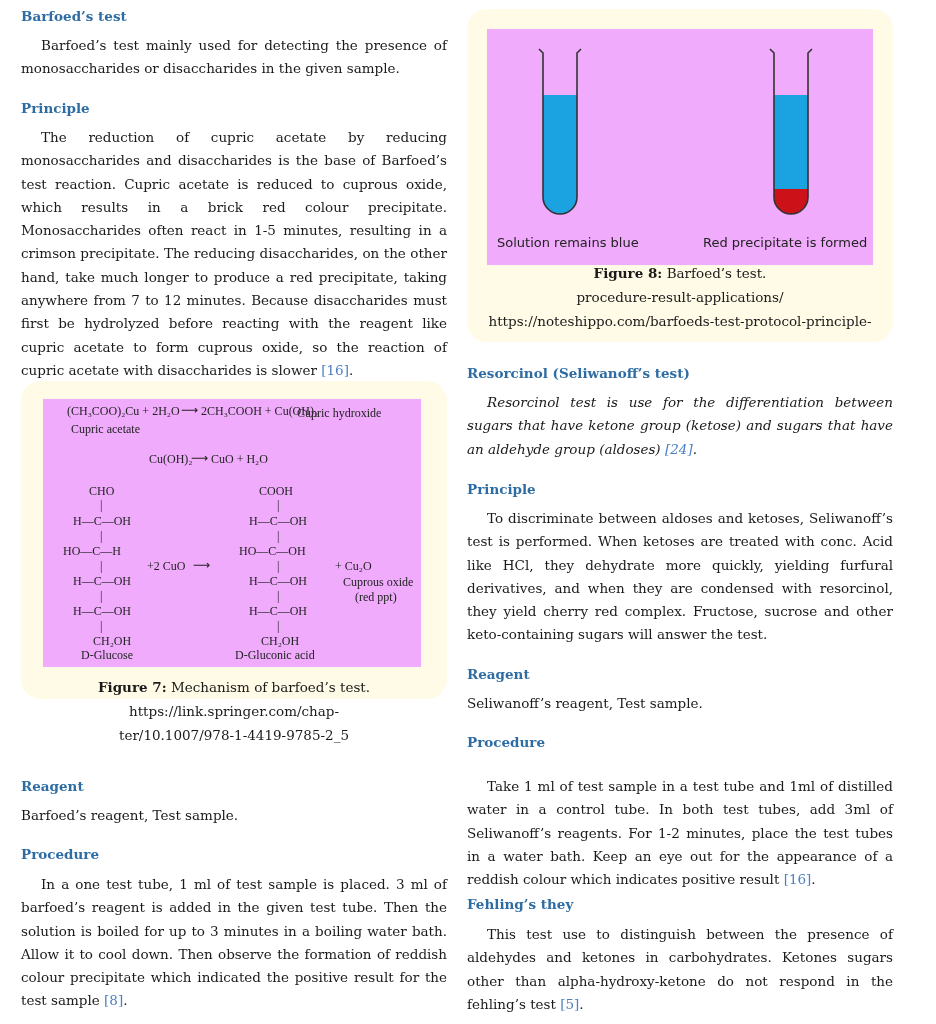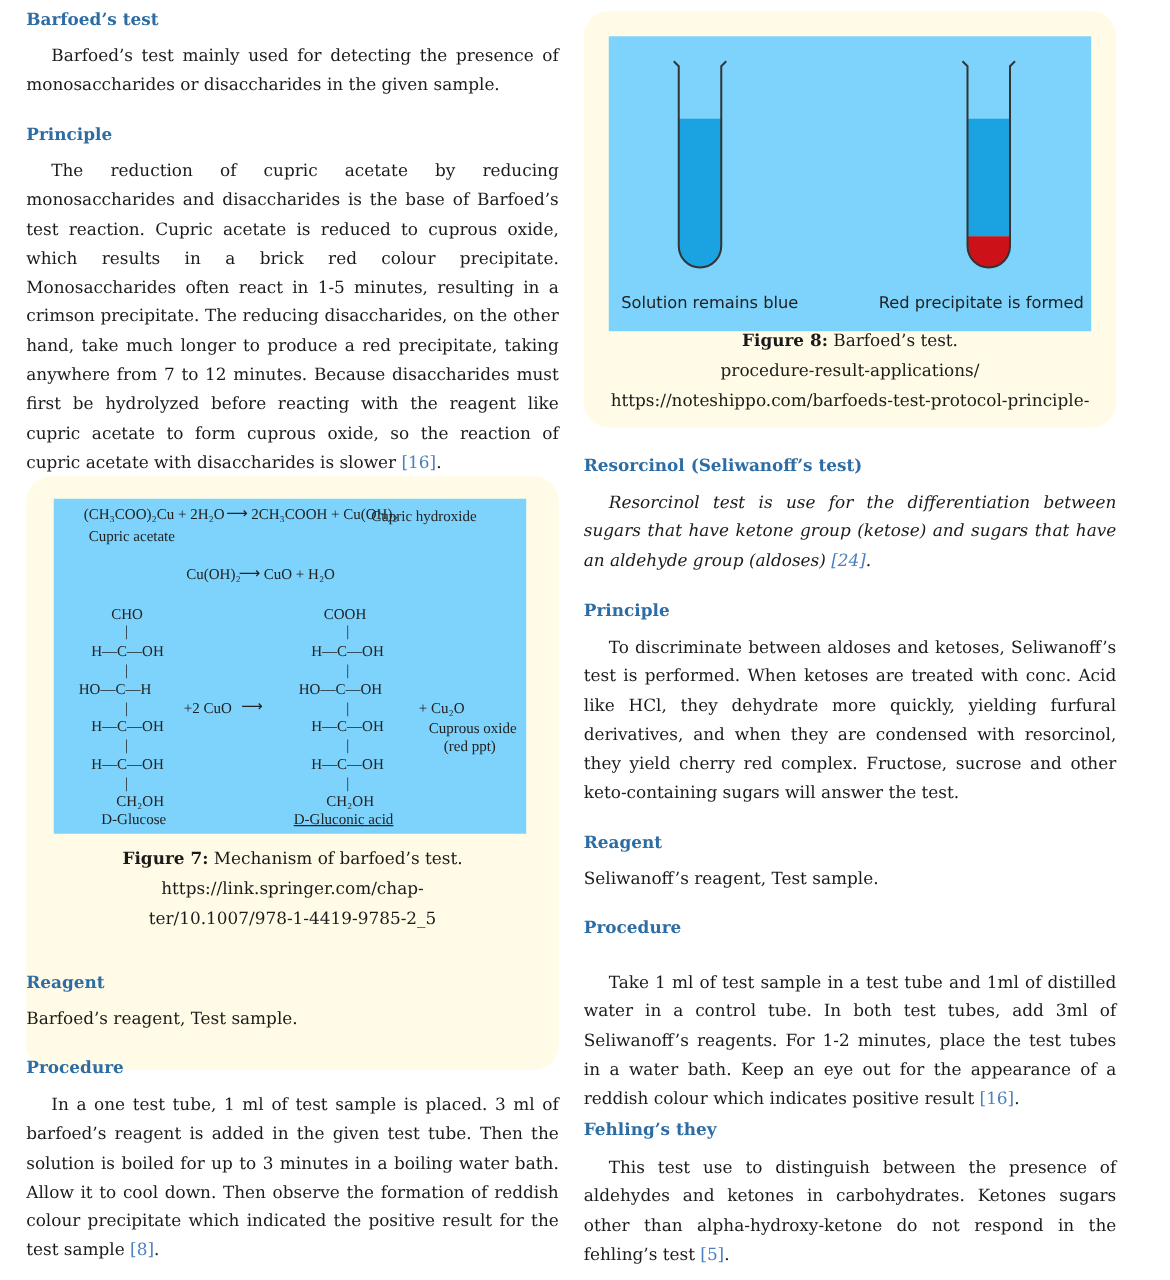--- a/index.html
+++ b/index.html
@@ -7,37 +7,37 @@
            font-family:"DejaVu Serif", "Liberation Serif", serif; color:#1a1a1a; }
     .col { position:absolute; top:0; }
     .left { left:21px; width:426px; }
     .right { left:467px; width:426px; }
     h3 { font-family:"DejaVu Serif", serif; font-weight:bold; color:#2e6da4;
          font-size:13.5px; margin:0; position:absolute; }
     p { margin:0; font-size:13.5px; line-height:23.3px; text-align:justify; position:absolute; }
     p.ind { text-indent:20px; }
     .ref { color:#4a7fc1; }
     .figbox { position:absolute; background:#fffbe6; border-radius:20px; }
-    .figinner { position:absolute; background:#7dd3fc; }
+    .figinner { position:absolute; background:#f0abfc; }
     .caption { position:absolute; text-align:center; font-size:13.5px; line-height:24px; left:0; right:0; }
     .caption b { font-weight:bold;margin-top:15px; }
     .chem { position:absolute; font-family:"Liberation Serif", serif; font-size:12px; color:#222; white-space:nowrap; }
     .tubelabel { position:absolute; font-family:"DejaVu Sans", "Liberation Sans", sans-serif; font-size:13px; color:#222; white-space:nowrap; }
   </style>
 </head>
 <body>
 
 <div class="col left">
   <h3 style="top:8px;">Barfoed’s test</h3>
   <p class="ind" style="top:34px;width:426px;">Barfoed’s test mainly used for detecting the presence of monosaccharides or disaccharides in the given sample.</p>
 
   <h3 style="top:100px;">Principle</h3>
   <p class="ind" style="top:126px;width:426px;"><span>The reduction of cupric acetate by reducing monosaccharides and disaccharides is the base of Barfoed’s test reaction. Cupric acetate is reduced to cuprous oxide, which results in a brick red colour precipitate. Monosaccharides often react in 1-5 minutes, resulting in a crimson precipitate. The reducing disaccharides, on the other hand, take much longer to produce a red precipitate, taking anywhere from 7 to 12 minutes. Because disaccharides must first be hydrolyzed before reacting with the reagent like cupric acetate to form cuprous oxide, so the reaction of cupric acetate with disaccharides is slower</span> <span class="ref">[16]</span>.</p>
 
-  <div class="figbox" style="left:0;top:381px;width:426px;height:475px;">
+  <div class="figbox" style="left:0;top:381px;width:426px;height:318px;">
     <div class="figinner" style="left:22px;top:18px;width:378px;height:268px;">
       <span class="chem" style="left:24px;top:5px;">(CH₃COO)₂Cu + 2H₂O</span>
       <span class="chem" style="left:138px;top:4px;">⟶</span>
       <span class="chem" style="left:158px;top:5px;">2CH₃COOH + Cu(OH)₂</span>
       <span class="chem" style="left:28px;top:23px;">Cupric acetate</span>
       <span class="chem" style="left:254px;top:7px;">Cupric hydroxide</span>
       <span class="chem" style="left:106px;top:53px;">Cu(OH)₂</span>
       <span class="chem" style="left:148px;top:52px;">⟶</span>
       <span class="chem" style="left:168px;top:53px;">CuO + H₂O</span>
 
@@ -64,21 +64,21 @@
         <span class="chem" style="left:234px;top:99px;">|</span>
         <span class="chem" style="left:206px;top:115px;">H—C—OH</span>
         <span class="chem" style="left:234px;top:130px;">|</span>
         <span class="chem" style="left:196px;top:145px;">HO—C—OH</span>
         <span class="chem" style="left:234px;top:160px;">|</span>
         <span class="chem" style="left:206px;top:175px;">H—C—OH</span>
         <span class="chem" style="left:234px;top:190px;">|</span>
         <span class="chem" style="left:206px;top:205px;">H—C—OH</span>
         <span class="chem" style="left:234px;top:220px;">|</span>
         <span class="chem" style="left:218px;top:235px;">CH₂OH</span>
-        <span class="chem" style="left:192px;top:249px;text-decoration:underline;">D-Gluconic acid</span>
+        <span class="chem" style="left:192px;top:249px;">D-Gluconic acid</span>
       </div>
 
       <span class="chem" style="left:292px;top:160px;">+ Cu₂O</span>
       <span class="chem" style="left:300px;top:176px;">Cuprous oxide</span>
       <span class="chem" style="left:312px;top:191px;">(red ppt)</span>
     </div>
     <div class="caption" style="top:294px;">
       <div><b>Figure 7:</b><span> Mechanism of barfoed’s test.</span></div>
       <div>https://link.springer.com/chap-</div>
       <div>ter/10.1007/978-1-4419-9785-2_5</div>

